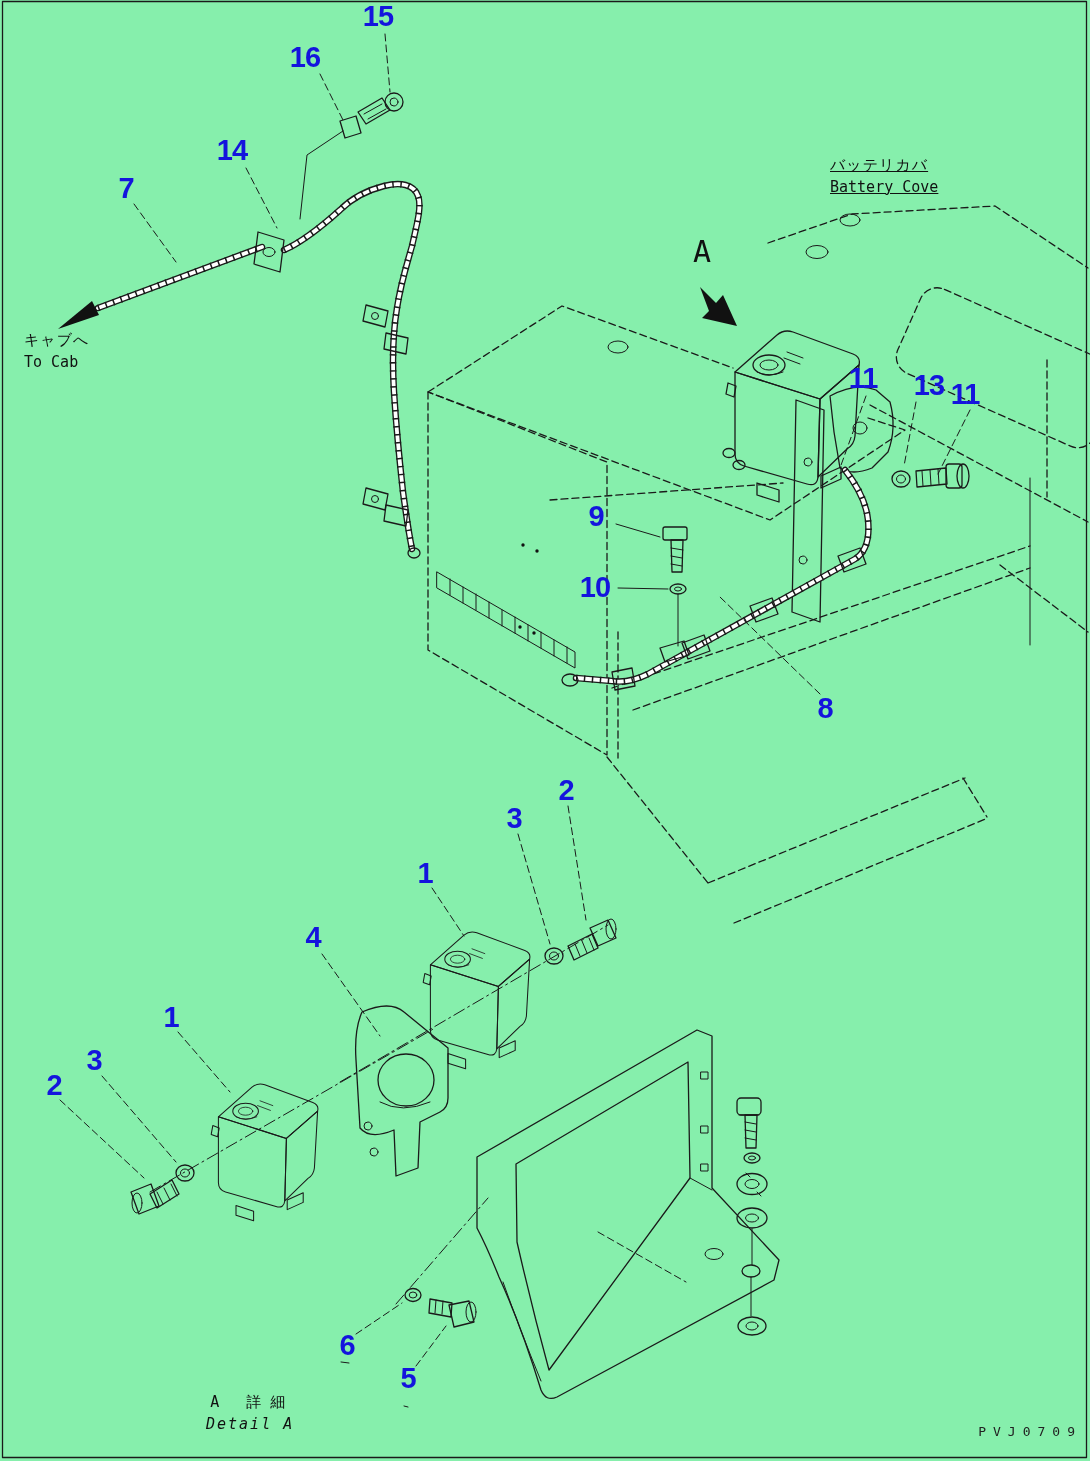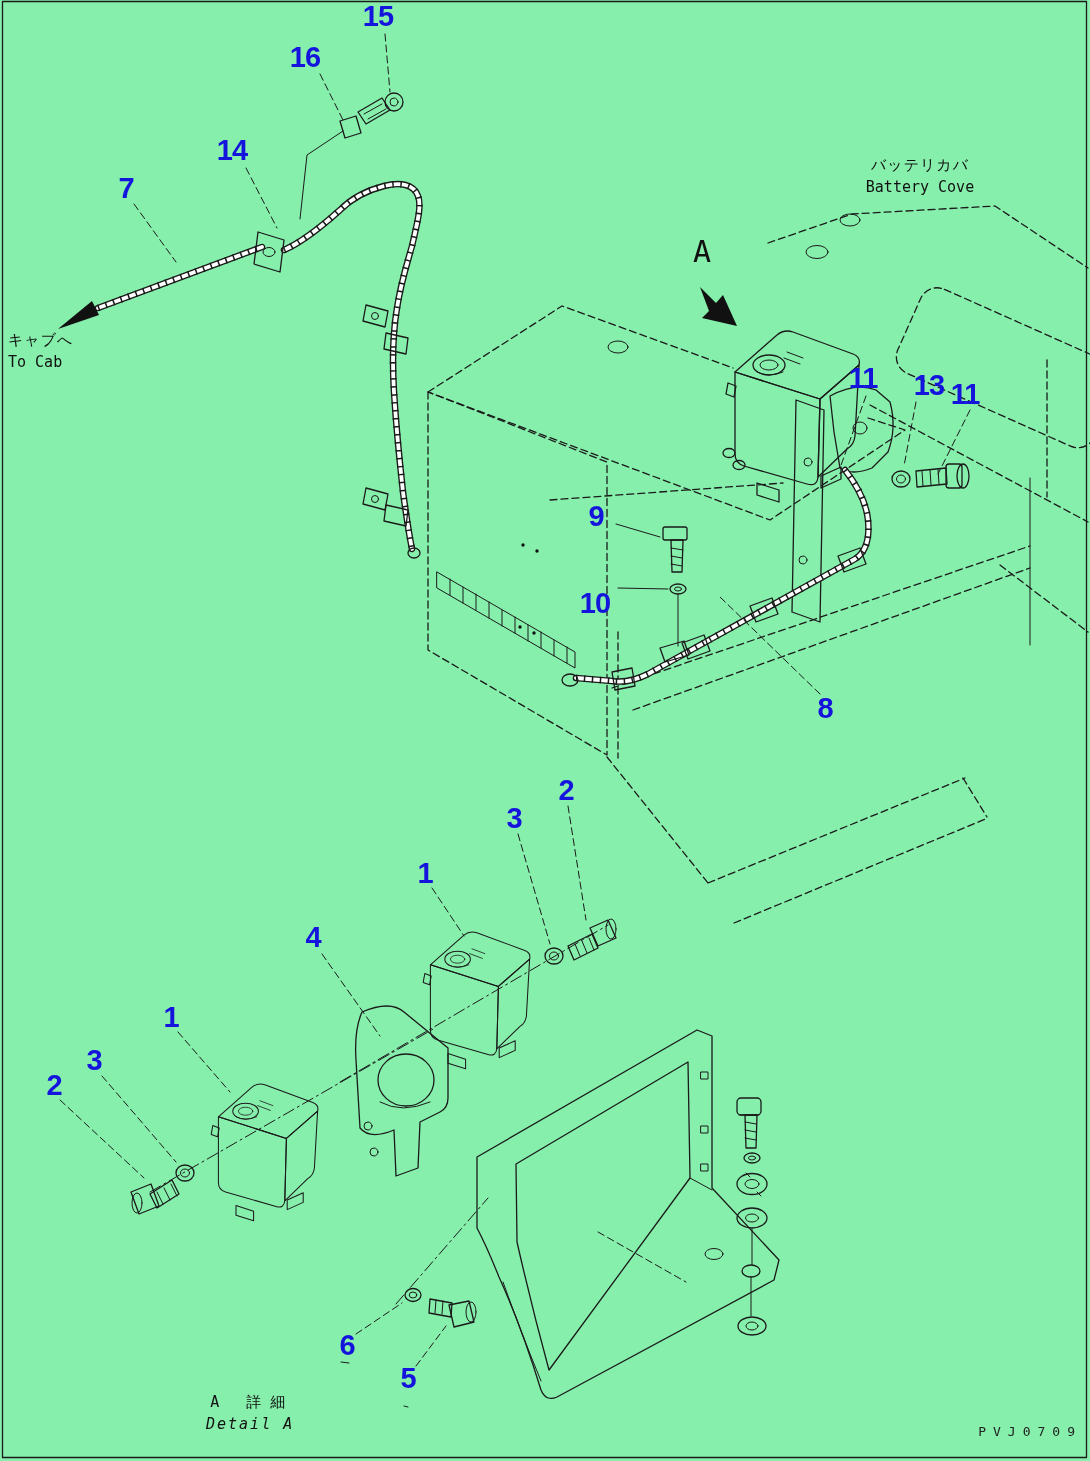--- a/index.html
+++ b/index.html
@@ -18,21 +18,21 @@
   .tube-in{fill:none;stroke:#ffffff;stroke-width:3.8;stroke-linecap:round;stroke-linejoin:round;}
   .wrap{fill:none;stroke:#1a1a1a;stroke-width:6.5;stroke-dasharray:1.5 6.5;}
   
   .co{
     position:absolute;transform:translate(-50%,-50%);
     font-family:"Liberation Sans","DejaVu Sans",sans-serif;
     font-weight:700;font-size:29px;color:#1414dd;letter-spacing:-1px;white-space:nowrap;
   }
   .ann{position:absolute;color:#111;font-size:15px;line-height:1.45;white-space:nowrap;}
   .ann .jp{letter-spacing:1px;}
-  .ann-center{text-align:center;}
+  .ann-center{text-decoration:underline;}
   .detail .jp{letter-spacing:9px;text-align:right;}
   .detail .en{letter-spacing:2px;font-style:italic;}
   .view-a{position:absolute;color:#111;font-size:30px;font-family:"DejaVu Sans Mono",monospace;}
   .code{position:absolute;top:1424px;right:8px;color:#222;font-size:13px;letter-spacing:7px;white-space:nowrap;}
 </style>
 </head>
 <body>
 
 <div class="sheet">
 
@@ -261,33 +261,33 @@
 </svg>
 
   <span class="co" style="left:378px;top:16px;">15</span>
   <span class="co" style="left:305px;top:57px;">16</span>
   <span class="co" style="left:232px;top:150px;">14</span>
   <span class="co" style="left:126px;top:188px;">7</span>
   <span class="co" style="left:863px;top:378px;">11</span>
   <span class="co" style="left:913px;top:385px;margin-left:16px;">13</span>
   <span class="co" style="left:965px;top:394px;">11</span>
   <span class="co" style="left:596px;top:516px;">9</span>
-  <span class="co" style="left:595px;top:587px;margin-top:16px;">10</span>
+  <span class="co" style="left:595px;top:587px;">10</span>
   <span class="co" style="left:825px;top:708px;">8</span>
   <span class="co" style="left:566px;top:790px;">2</span>
   <span class="co" style="left:514px;top:818px;">3</span>
   <span class="co" style="left:425px;top:873px;">1</span>
   <span class="co" style="left:313px;top:937px;">4</span>
   <span class="co" style="left:171px;top:1017px;">1</span>
   <span class="co" style="left:94px;top:1060px;">3</span>
   <span class="co" style="left:54px;top:1085px;">2</span>
   <span class="co" style="left:347px;top:1345px;">6</span>
   <span class="co" style="left:408px;top:1378px;">5</span>
 
-  <div class="ann" style="left:8px;top:330px;">
+  <div class="ann" style="left:24px;top:330px;">
     <div class="jp">キャブへ</div>
     <div class="en">To Cab</div>
   </div>
 
   <div class="ann ann-center" style="left:830px;top:155px;width:180px;">
     <div class="jp">バッテリカバ</div>
     <div class="en">Battery Cove</div>
   </div>
 
   <div class="ann detail" style="left:206px;top:1392px;">

